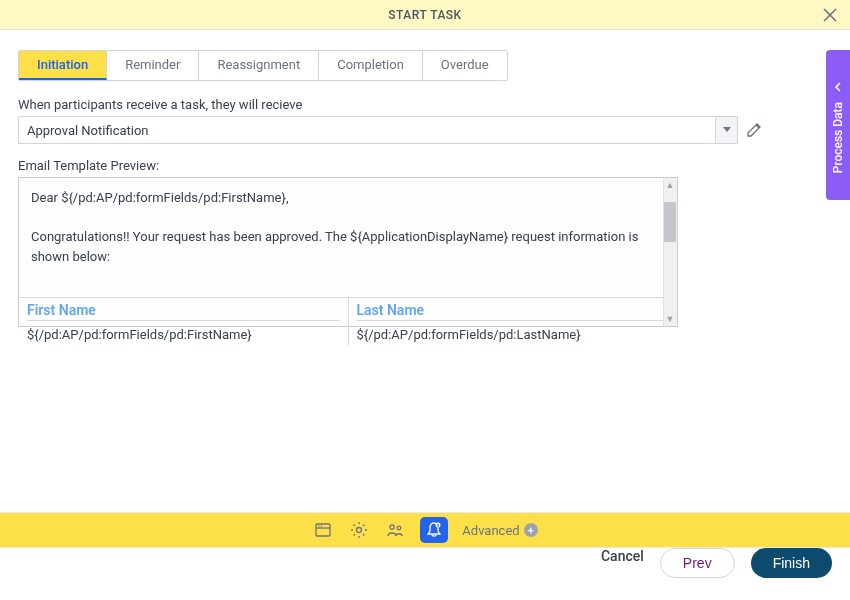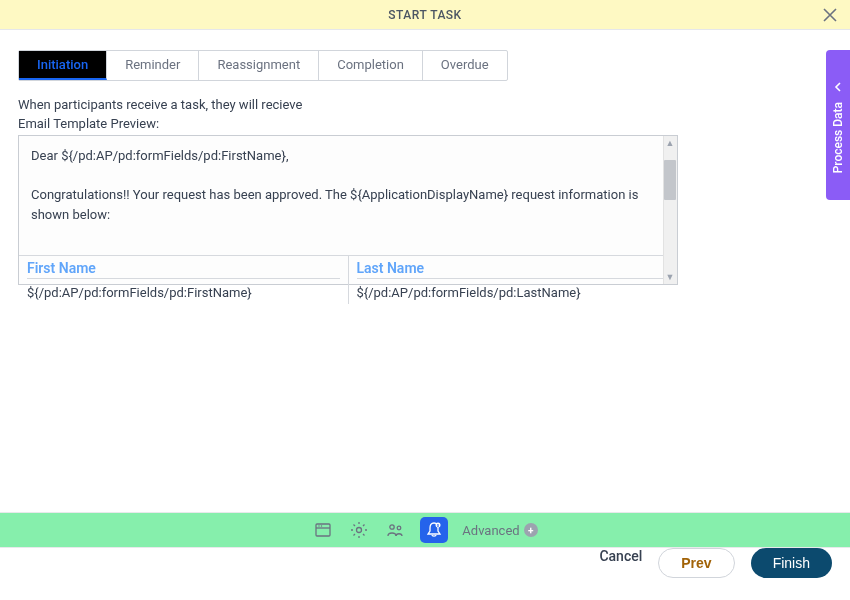--- a/index.html
+++ b/index.html
@@ -64,21 +64,21 @@
     .tab {
       padding: 6px 18px;
       font-size: 13px;
       color: #6b7280;
       cursor: pointer;
       border-right: 1px solid #d1d5db;
       text-align: center;
     }
     .tab:last-child { border-right: none; }
     .tab.active {
-      background: #000000;
+      background: #fde047;
       color: #1865f2;
       border-bottom: 2px solid #1865f2;
       font-weight: 500;
     }
     .field-label {
       font-size: 13px;
       color: #374151;
       margin-bottom: 4px;
     }
     .dropdown-row {
@@ -209,21 +209,21 @@
     .side-panel-chevron {
       color: #fff;
       margin-bottom: 6px;
     }
     .bottom-toolbar {
       position: absolute;
       bottom: 52px;
       left: 0;
       width: 100%;
       height: 36px;
-      background: #86efac;
+      background: #fde047;
       display: flex;
       align-items: center;
       justify-content: center;
       gap: 14px;
       border-top: 1px solid #e8e9eb;
       border-bottom: 1px solid #e8e9eb;
     }
     .tb-icon {
       color: #6b7280;
       cursor: pointer;
@@ -276,24 +276,24 @@
       font-size: 14px;
       color: #374151;
       cursor: pointer;
       font-weight: 500;
     }
     .btn-prev {
       border: 1px solid #d1d5db;
       border-radius: 16px;
       padding: 6px 22px;
       font-size: 14px;
-      color: #a16207;
+      color: #701a75;
       background: #fff;
       cursor: pointer;
-      font-weight: 700;
+      font-weight: 400;
     }
     .btn-finish {
       background: #0c4a6e;
       border-radius: 16px;
       padding: 7px 22px;
       font-size: 14px;
       color: #fff;
       border: none;
       cursor: pointer;
       font-weight: 500;
@@ -315,20 +315,35 @@
 
   <div class="tabs">
     <div class="tab active">Initiation</div>
     <div class="tab">Reminder</div>
     <div class="tab">Reassignment</div>
     <div class="tab">Completion</div>
     <div class="tab">Overdue</div>
   </div>
 
   <div class="field-label">When participants receive a task, they will recieve</div>
+  <div class="dropdown-row">
+    <div class="dropdown">
+      <div class="dropdown-text">Approval Notification</div>
+      <div class="dropdown-arrow">
+        <svg width="8" height="6" viewBox="0 0 8 6">
+            <path d="M0 0 L4 5 L8 0" fill="currentColor"></path>
+          </svg>
+      </div>
+    </div>
+    <div class="edit-icon">
+      <svg width="16" height="16" viewBox="0 0 16 16">
+          <path d="M2 14 L2 11 L11 2 L14 5 L5 14 Z M10 3 L13 6" stroke="currentColor" stroke-width="1.3" fill="none"></path>
+        </svg>
+    </div>
+  </div>
 
   <div class="field-label">Email Template Preview:</div>
   <div class="preview-box">
     <div class="preview-inner">
       <div>Dear ${/pd:AP/pd:formFields/pd:FirstName},</div>
       <br>
       <div>Congratulations!! Your request has been approved. The ${ApplicationDisplayName} request information is shown below:</div>
     </div>
     <div class="preview-table">
       <div class="preview-cell">

